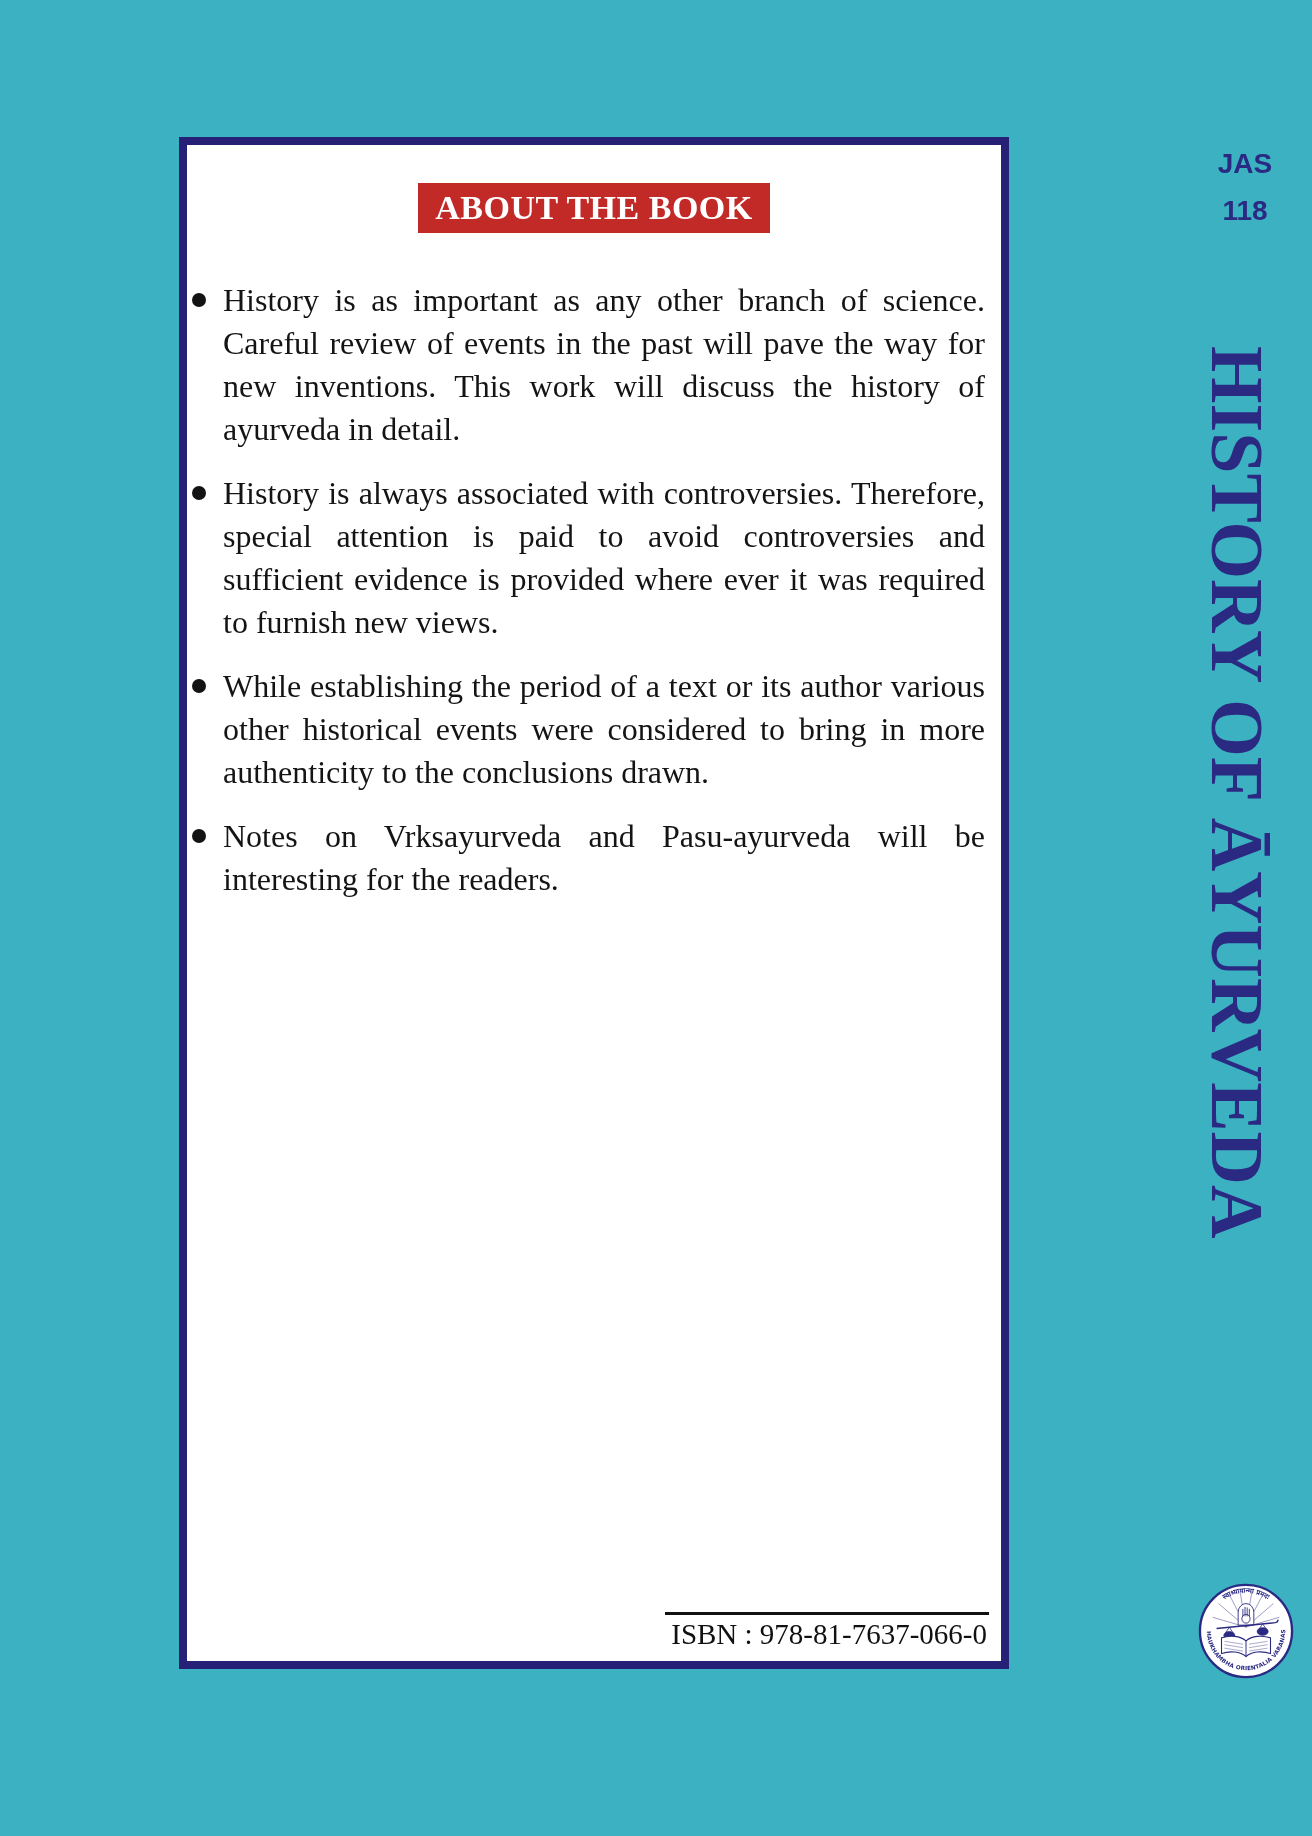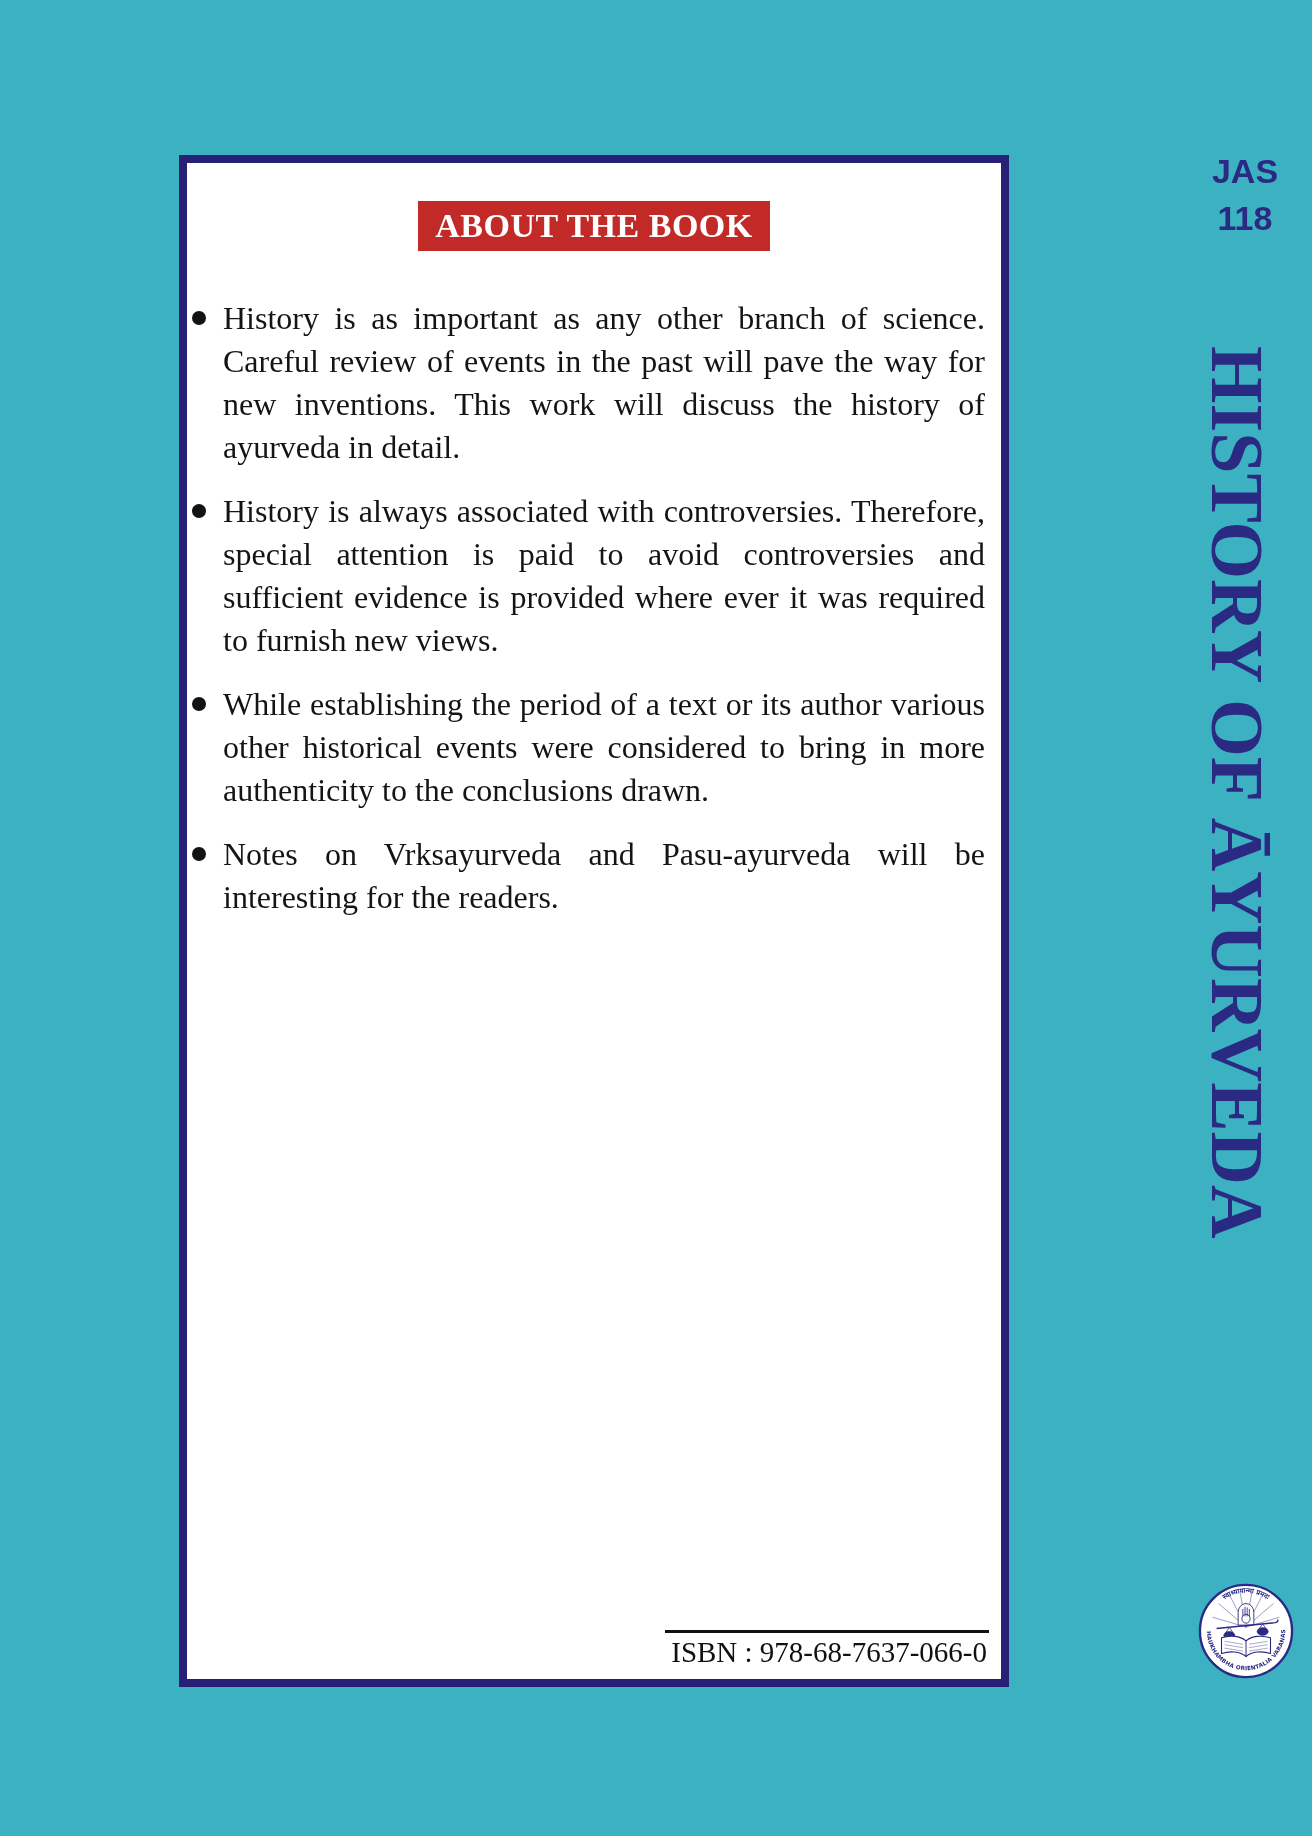--- a/index.html
+++ b/index.html
@@ -3,21 +3,21 @@
 <meta charset="utf-8">
 <style>
   html,body{margin:0;padding:0;}
   body{
     width:1312px;height:1836px;position:relative;overflow:hidden;
     background:#3cb1c2;
     font-family:"Liberation Serif", serif;
   }
   
   .sheet{
-    position:absolute;left:179px;top:155px;width:830px;height:1532px;
+    position:absolute;left:179px;top:137px;width:830px;height:1532px;
     background:#ffffff;border:8px solid #272077;box-sizing:border-box;
   }
   .banner{
     width:352px;height:50px;background:#c12a27;
     margin:38px auto 0 auto;
     display:flex;align-items:center;justify-content:center;
   }
   .banner-text{
     color:#ffffff;font-weight:bold;font-size:34px;letter-spacing:.5px;
     font-family:"Liberation Serif", serif;
@@ -34,24 +34,24 @@
     position:absolute;left:-31px;top:14px;width:14px;height:14px;
     border-radius:50%;background:#131313;
   }
   .isbn{
     position:absolute;right:12px;bottom:10px;
     font-size:29px;color:#111111;
     border-top:3px solid #111111;padding:3px 2px 0 6px;
   }
   
   .jas{
-    position:absolute;left:1190px;top:148px;width:110px;
+    position:absolute;left:1190px;top:140px;width:110px;
     text-align:center;color:#2b2a83;
     font-family:"Liberation Sans", sans-serif;
-    font-weight:bold;font-size:34px;line-height:47px;
+    font-weight:bold;font-size:28px;line-height:47px;
   }
   .spine{
     position:absolute;left:1194px;top:346px;height:960px;
     writing-mode:vertical-rl;text-orientation:mixed;
     color:#2b2a83;font-weight:bold;font-size:74px;
     font-family:"Liberation Serif", serif;
     white-space:nowrap;
   }
   .logo{
     position:absolute;left:1197px;top:1582px;width:98px;height:98px;
@@ -65,21 +65,21 @@
     <span class="banner-text">ABOUT THE BOOK</span>
   </div>
 
   <ul class="bullets">
     <li><span class="dot"></span><span>History is as important as any other branch of science. Careful review of events in the past will pave the way for new inventions. This work will discuss the history of ayurveda in detail.</span></li>
     <li><span class="dot"></span><span>History is always associated with controversies. Therefore, special attention is paid to avoid controversies and sufficient evidence is provided where ever it was required to furnish new views.</span></li>
     <li><span class="dot"></span><span>While establishing the period of a text or its author various other historical events were considered to bring in more authenticity to the conclusions drawn.</span></li>
     <li><span class="dot"></span><span>Notes on Vrksayurveda and Pasu-ayurveda will be interesting for the readers.</span></li>
   </ul>
 
-  <div class="isbn">ISBN : 978-68-7637-066-0</div>
+  <div class="isbn">ISBN : 978-81-7637-066-0</div>
 </div>
 
 <div class="jas">
   <div>JAS</div>
   <div>118</div>
 </div>
 
 <div class="spine">HISTORY OF ĀYURVEDA</div>
 
 <svg class="logo" viewBox="0 0 100 100" aria-hidden="true">

